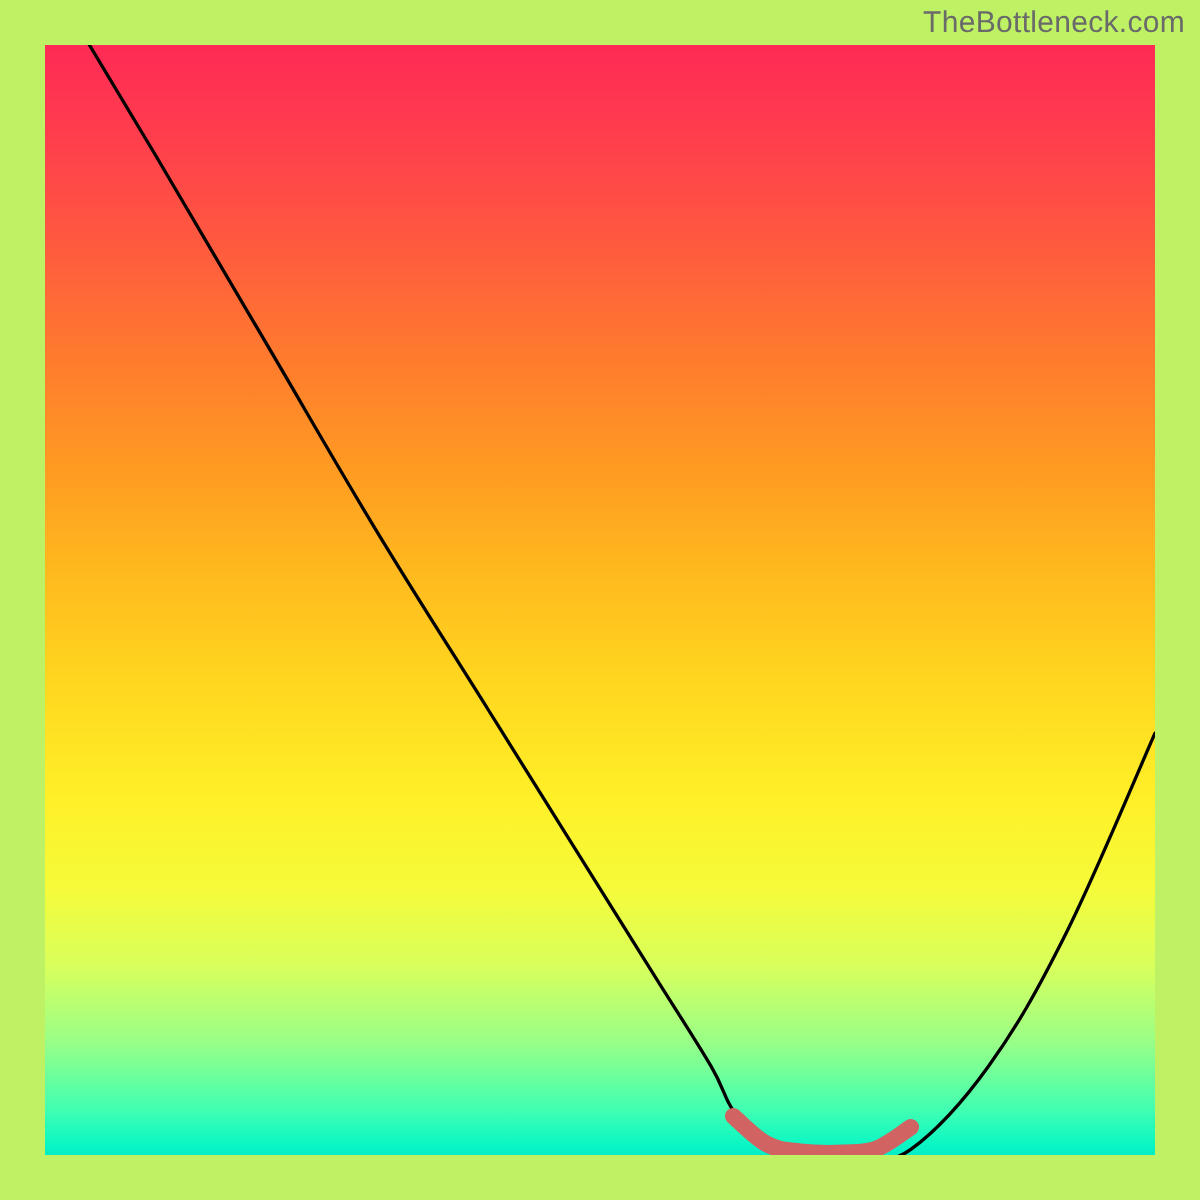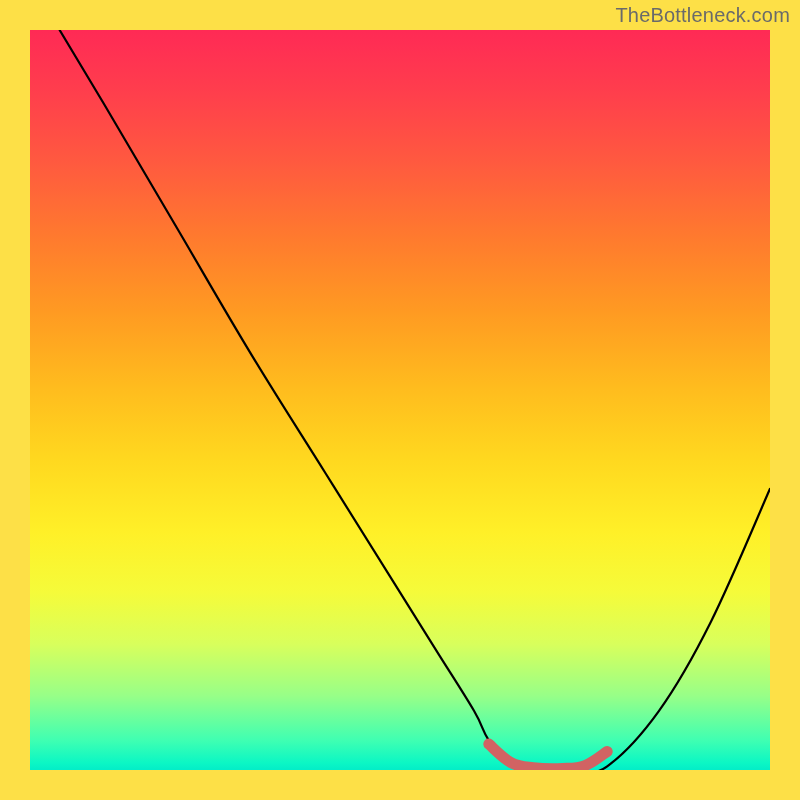--- a/index.html
+++ b/index.html
@@ -8,21 +8,21 @@
     width: 800px;
     height: 800px;
     background: #000;
     overflow: hidden;
     font-family: Arial, Helvetica, sans-serif;
   }
   .frame {
     position: relative;
     width: 800px;
     height: 800px;
-    background: #fde047;
+    background: #bef264;
   }
   .watermark {
     position: absolute;
     top: 4px;
     right: 10px;
     color: #6a6a6a;
     font-size: 20px;
     font-weight: 500;
     letter-spacing: 0.2px;
     z-index: 5;

